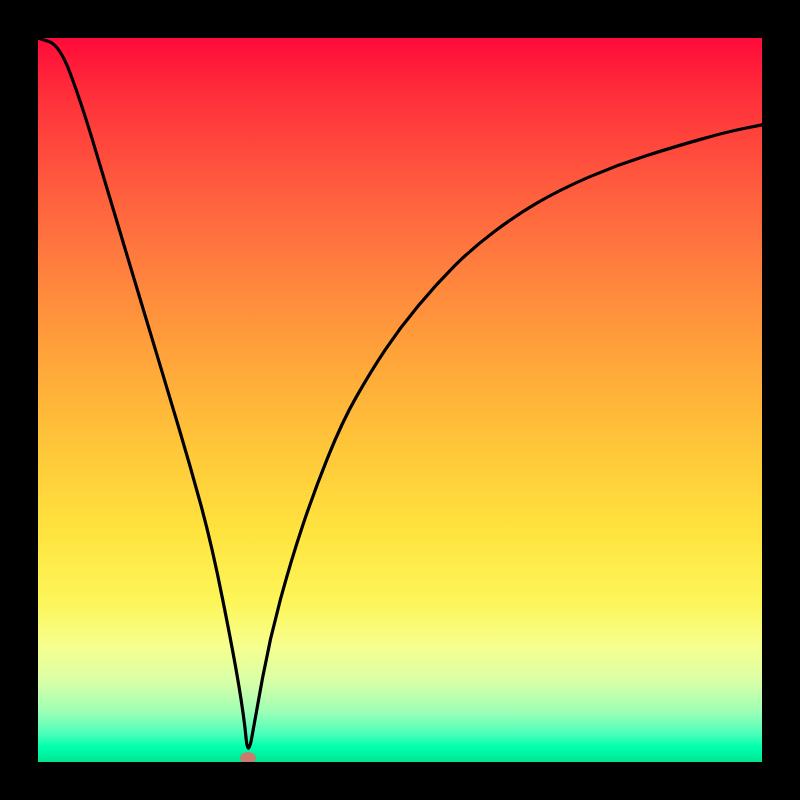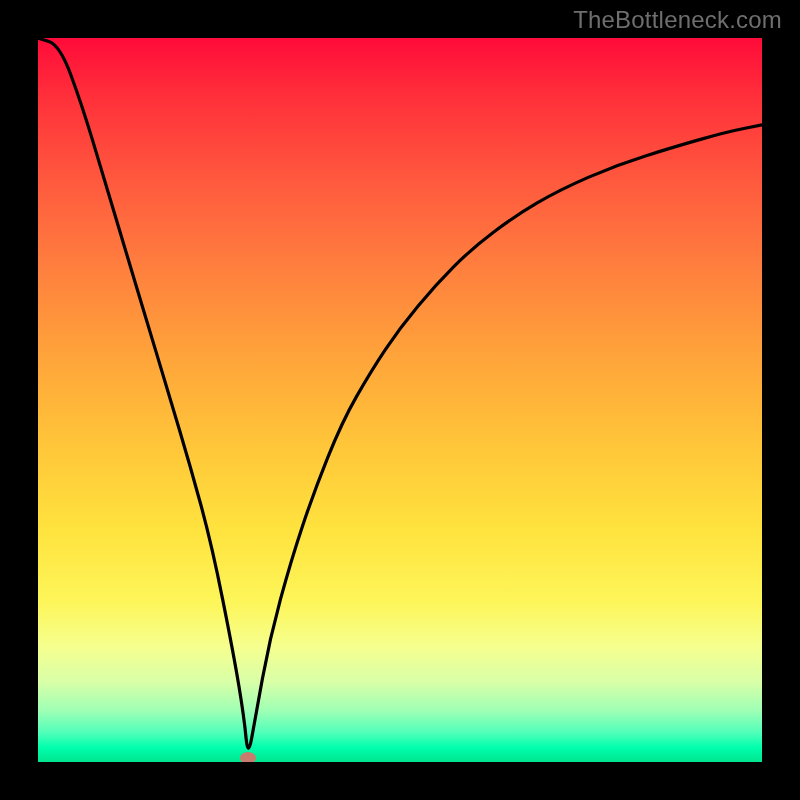--- a/index.html
+++ b/index.html
@@ -65,21 +65,20 @@
     color: #6e6e6e;
     font-size: 24px;
     font-weight: 500;
     letter-spacing: 0.2px;
   }
 </style>
 </head>
 <body>
 
 <div class="outer">
-  <div class="watermark">TheBottleneck.com</div>
 
   <div class="plot">
     <div class="gradient-bg"></div>
 
     <svg class="curve-svg" viewBox="0 0 724 724" preserveAspectRatio="none">
       <path id="curve-path" fill="none" stroke="#000000" stroke-width="3.2" stroke-linejoin="round" stroke-linecap="round" d="M 0.0 0.0 Q 0.0 0.0 10.9 3.6 Q 21.7 7.2 32.6 36.2 Q 43.4 65.2 54.3 101.4 Q 65.2 137.6 76.0 173.8 Q 86.9 210.0 97.7 246.2 Q 108.6 282.4 119.5 318.6 Q 130.3 354.8 141.2 391.0 Q 152.0 427.2 162.9 467.0 Q 173.8 506.8 184.6 561.1 Q 195.5 615.4 200.9 648.0 Q 206.3 680.6 208.1 700.5 Q 210.0 720.4 213.6 700.5 Q 217.2 680.6 224.4 640.7 Q 231.7 600.9 242.5 561.1 Q 253.4 521.3 264.3 488.7 Q 275.1 456.1 289.6 419.9 Q 304.1 383.7 318.6 358.4 Q 333.0 333.0 347.5 311.3 Q 362.0 289.6 380.1 267.9 Q 398.2 246.2 416.3 228.1 Q 434.4 210.0 456.1 193.7 Q 477.8 177.4 499.6 164.7 Q 521.3 152.0 550.2 139.4 Q 579.2 126.7 608.2 117.7 Q 637.1 108.6 662.5 101.4 Q 687.8 94.1 705.9 90.5 T 724.0 86.9"></path>
     </svg>
 
     <div id="marker" class="marker" style="left: 209.96px; top: 720.38px; background: rgb(201, 124, 109);"></div>
   </div>

